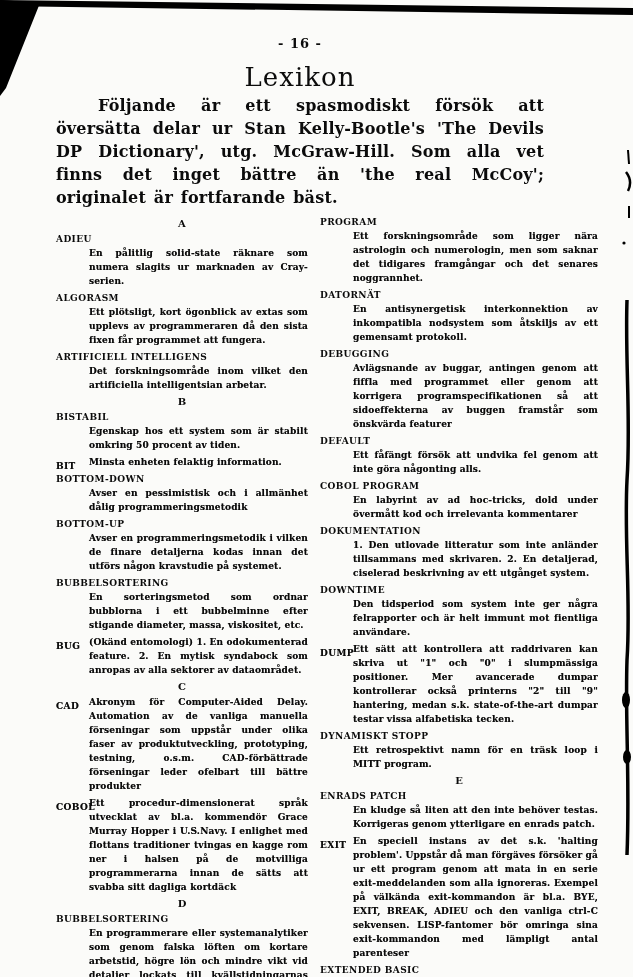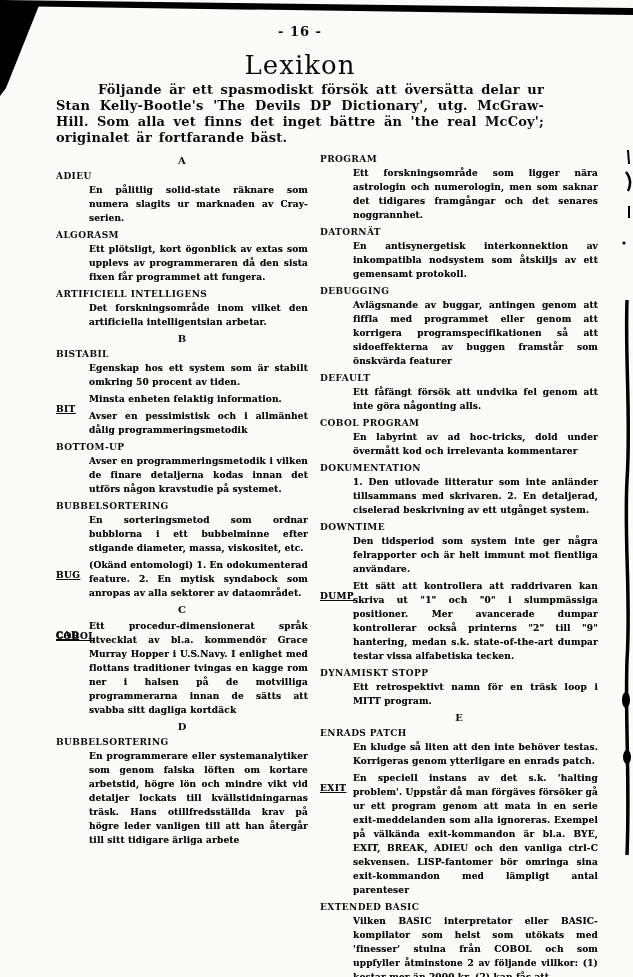--- a/index.html
+++ b/index.html
@@ -8,42 +8,42 @@
     background:#fbfbf9;
     font-family:"DejaVu Serif","Liberation Serif",serif;
     color:#0b0b0b;
     position:relative;
     overflow:hidden;
   }
   .page{
     position:relative;
     width:579px;height:977px;
     box-sizing:border-box;
-    padding:18px 35px 0 56px;
+    padding:30px 35px 0 56px;
     border-radius:17px;
   }
   .artifacts{
     position:absolute;top:0;left:0;
     pointer-events:none;
   }
   .page-number{
     text-align:center;
     font-size:13px;font-weight:700;
     letter-spacing:1px;
     margin:6px 0 0 0;
   }
   .page-title{
     text-align:center;
     font-size:26px;font-weight:400;
     letter-spacing:1px;
     margin:11px 0 2px 0;
   }
   .intro{
-    font-size:13px;font-weight:700;
-    line-height:16px;
+    font-size:16px;font-weight:700;
+    line-height:23px;
     text-align:justify;
     text-indent:42px;
     margin:2px 0 6px 0;
     letter-spacing:.2px;
     word-spacing:2px;
   }
   .columns{
     display:flex;
     gap:12px;
   }
@@ -67,21 +67,21 @@
     margin:0;
     padding-left:33px;
     font-size:9px;font-weight:700;
     line-height:14px;
     text-align:justify;
     letter-spacing:.15px;
     text-shadow:0 0 .5px rgba(0,0,0,.55);
   }
   .def.hang{position:relative;}
   .def.hang > .term{
-    position:absolute;left:0;top:10px;text-decoration:underline;
+    position:absolute;left:0;top:4px;
   }
 </style>
 </head>
 <body>
 
 <div class="page">
 
   <div class="page-number">- 16 -</div>
   <h1 class="page-title">Lexikon</h1>
   <p class="intro">Följande är ett spasmodiskt försök att översätta delar ur Stan Kelly-Bootle's 'The Devils DP Dictionary', utg. McGraw-Hill. Som alla vet finns det inget bättre än 'the real McCoy'; originalet är fortfarande bäst.</p>
@@ -103,36 +103,37 @@
         </div>
         <div class="section-letter">B</div>
         <div class="entry">
           <span class="term">BISTABIL</span>
           <p class="def"><span>Egenskap hos ett system som är stabilt omkring 50 procent av tiden.</span></p>
         </div>
         <div class="entry">
           <p class="def hang"><span class="term">BIT</span><span>Minsta enheten felaktig information.</span></p>
         </div>
         <div class="entry">
+          <span class="term">BOTTOM-DOWN</span>
           <p class="def"><span>Avser en pessimistisk och i allmänhet dålig programmeringsmetodik</span></p>
         </div>
         <div class="entry">
           <span class="term">BOTTOM-UP</span>
           <p class="def"><span>Avser en programmeringsmetodik i vilken de finare detaljerna kodas innan det utförs någon kravstudie på systemet.</span></p>
         </div>
         <div class="entry">
           <span class="term">BUBBELSORTERING</span>
           <p class="def"><span>En sorteringsmetod som ordnar bubblorna i ett bubbelminne efter stigande diameter, massa, viskositet, etc.</span></p>
         </div>
         <div class="entry">
           <p class="def hang"><span class="term">BUG</span><span>(Okänd entomologi) 1. En odokumenterad feature. 2. En mytisk syndabock som anropas av alla sektorer av dataområdet.</span></p>
         </div>
         <div class="section-letter">C</div>
         <div class="entry">
-          <p class="def hang"><span class="term">CAD</span></p>
+          <p class="def hang"><span class="term">CAD</span><span>Akronym för Computer-Aided Delay. Automation av de vanliga manuella förseningar som uppstår under olika faser av produktutveckling, prototyping, testning, o.s.m. CAD-förbättrade förseningar leder ofelbart till bättre produkter</span></p>
         </div>
         <div class="entry">
           <p class="def hang"><span class="term">COBOL</span><span>Ett procedur-dimensionerat språk utvecklat av bl.a. kommendör Grace Murray Hopper i U.S.Navy. I enlighet med flottans traditioner tvingas en kagge rom ner i halsen på de motvilliga programmerarna innan de sätts att svabba sitt dagliga kortdäck</span></p>
         </div>
         <div class="section-letter">D</div>
         <div class="entry">
           <span class="term">BUBBELSORTERING</span>
           <p class="def"><span>En programmerare eller systemanalytiker som genom falska löften om kortare arbetstid, högre lön och mindre vikt vid detaljer lockats till kvällstidningarnas träsk. Hans otillfredsställda krav på högre leder vanligen till att han återgår till sitt tidigare ärliga arbete</span></p>
         </div>
       </div>

